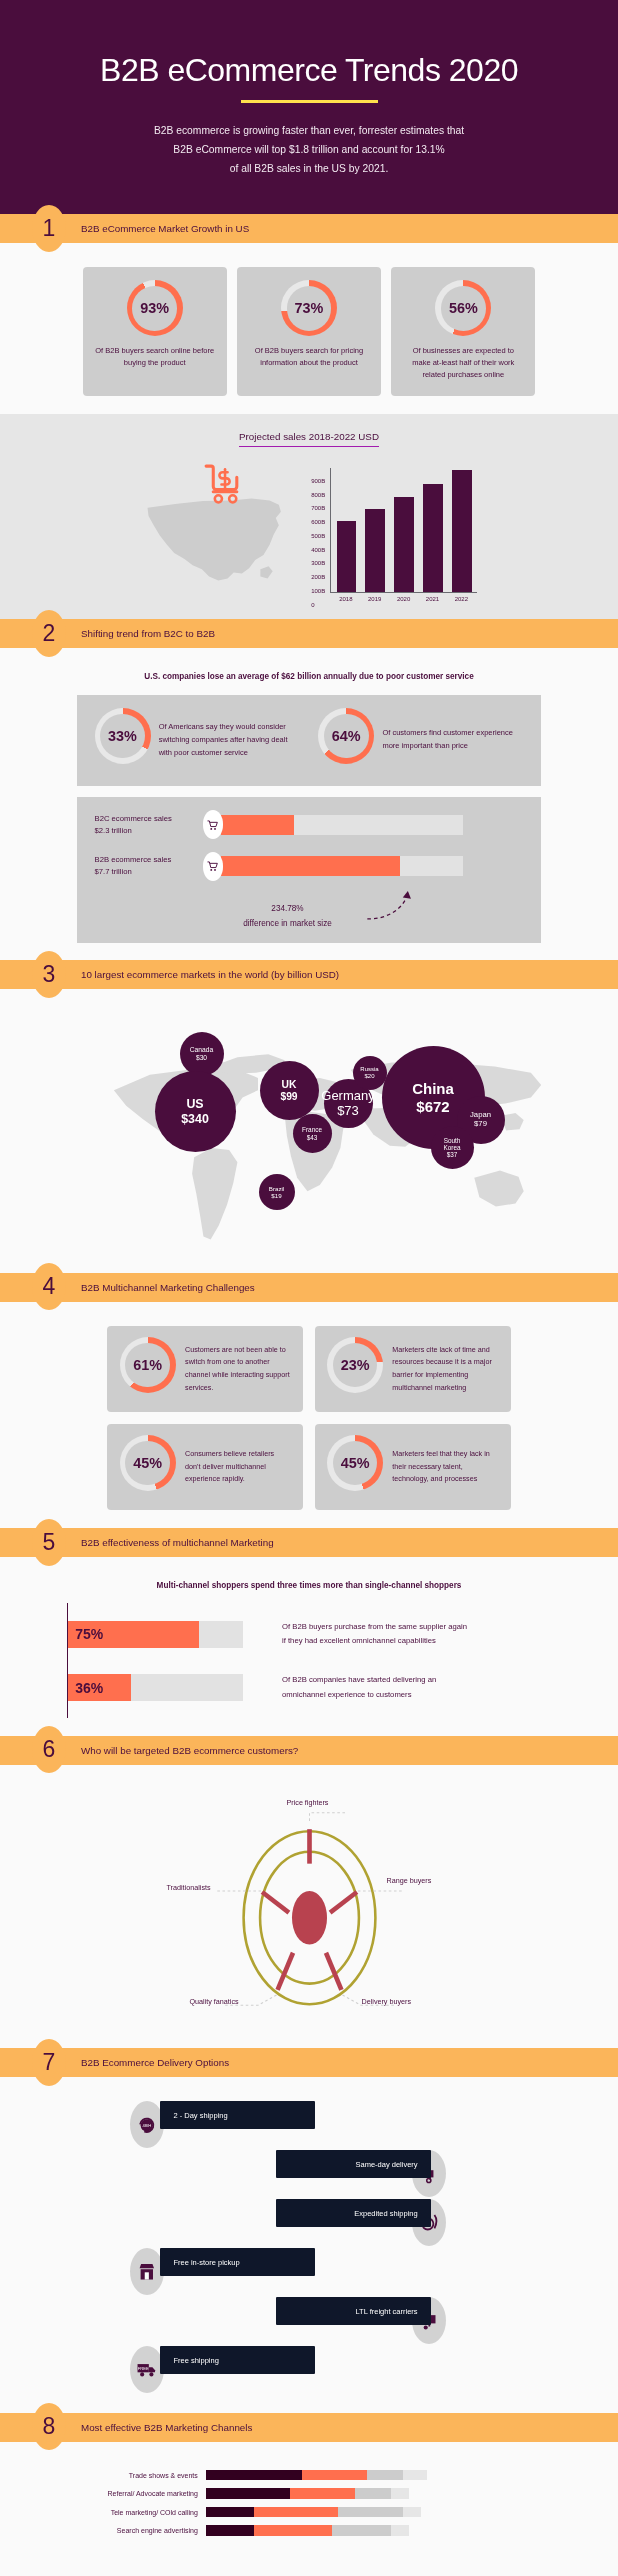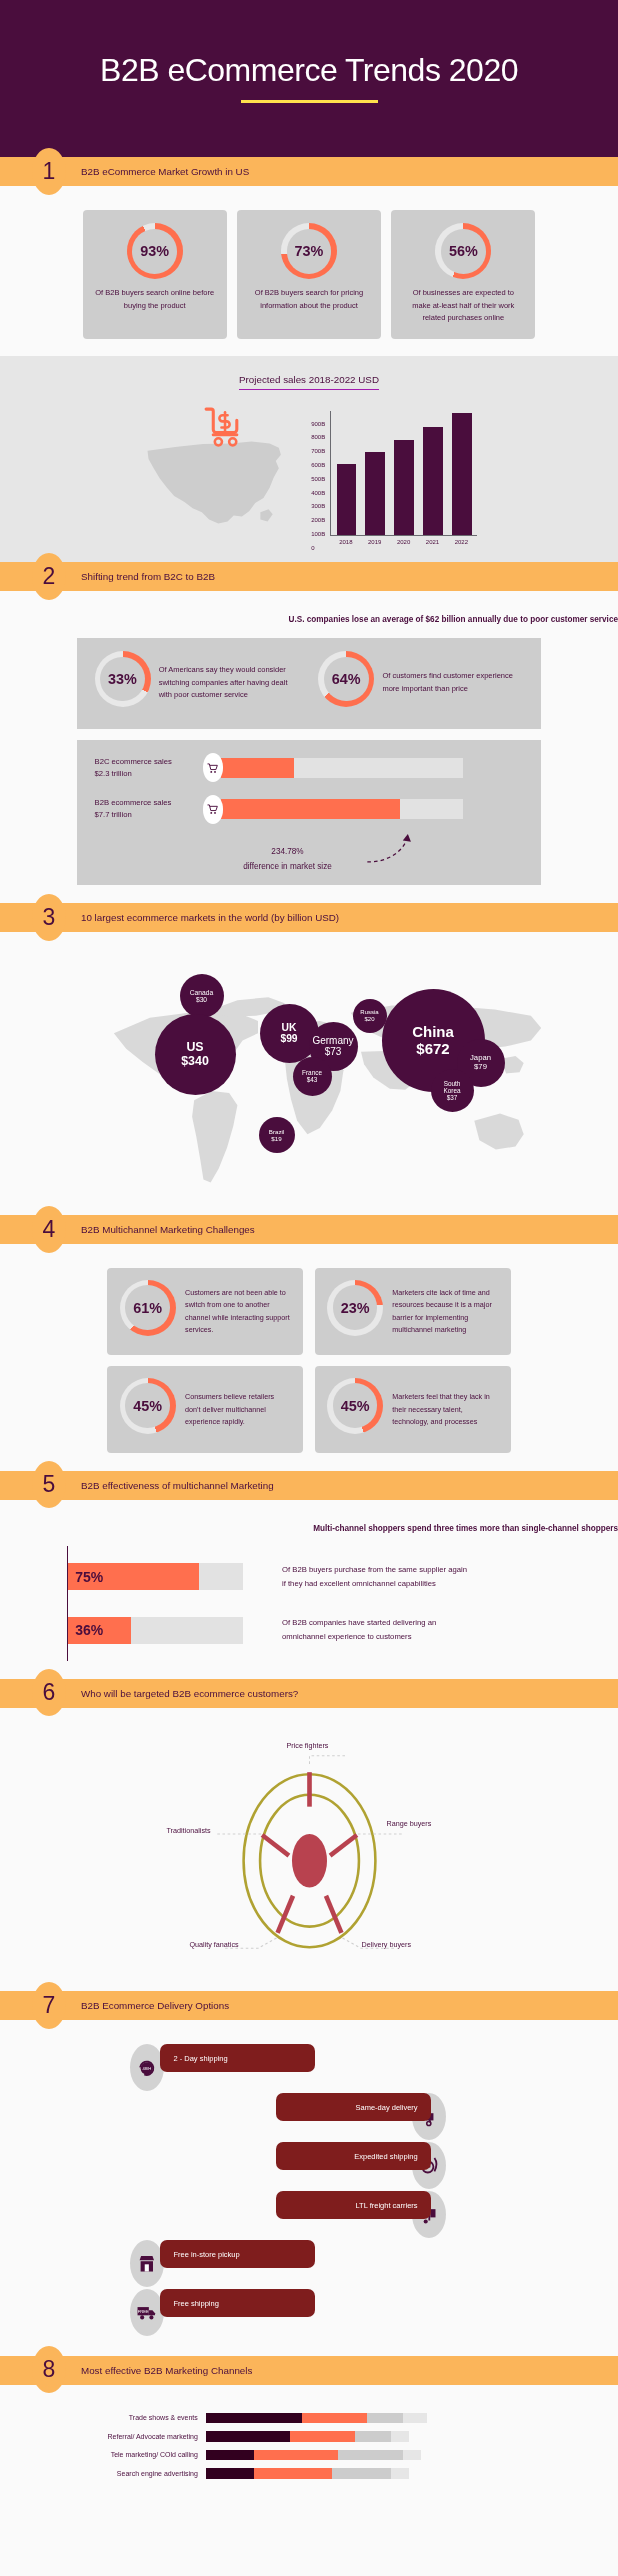--- a/index.html
+++ b/index.html
@@ -54,21 +54,21 @@
   .yaxis { display:flex; flex-direction:column-reverse; justify-content:space-between;
            height:124px; margin-right:5.2px; }
   .yaxis span { font-size:6px; color:#4a0d3d; line-height:1; height:0; }
   .plot { border-left:0.5px solid #6a6a70; border-bottom:0.5px solid #6a6a70; height:125px;
           display:flex; align-items:flex-end; gap:9.3px; padding:0 5.2px; }
   .bar { width:19.6px; background:#4a0d3d; }
   .xaxis { display:flex; gap:9.3px; padding:3.1px 5.2px 0 5.7px; }
   .xaxis span { width:19.6px; text-align:center; font-size:6px; color:#4a0d3d; }
 
   
-  .lead { text-align:right; font-size:8.2px; font-weight:700; margin-bottom:13.4px; color:#4a0d3d; }
+  .lead { text-align:center; font-size:8.2px; font-weight:700; margin-bottom:13.4px; color:#4a0d3d; }
   .panel { background:#cdcdcd; border-radius:0; margin:0 auto; width:464px; padding:13.4px 17.5px; }
   .row2 { display:flex; gap:18.5px; }
   .stat-inline { display:flex; align-items:center; gap:8.2px; width:50%; }
   .stat-inline .txt { font-size:7.5px; line-height:1.7; }
   .salesbars { margin-top:9.3px; }
   .sbrow { display:flex; align-items:center; margin-bottom:12.4px; }
   .sblabel { width:108px; font-size:7.7px; line-height:1.55; }
   .sbcart { width:20.6px; height:29px; background:#fff; border-radius:50%;
             display:flex; align-items:center; justify-content:center; z-index:2; margin-right:-2.1px; }
   .sbtrack { height:19.6px; background:#e2e2e2; width:242px; position:relative; }
@@ -94,21 +94,21 @@
             font-size:14px; color:#4a0d3d; font-weight:700; }
   .h5txt { margin-left:39px; font-size:7.7px; line-height:1.85; }
 
   
   .targetwrap { position:relative; width:361px; height:242px; margin:0 auto; }
   .tlabel { position:absolute; font-size:7.2px; color:#4a0d3d; white-space:nowrap; }
 
   
   .delivery { width:422px; margin:0 auto; }
   .drow { position:relative; height:49px; }
-  .dpill { position:absolute; height:28px; background:#7f1d1d; border-radius:7px;
+  .dpill { position:absolute; height:28px; background:#0f172a; border-radius:1px;
            display:flex; align-items:center; color:#fff; font-size:7.5px; }
   .dcircle { position:absolute; width:34px; height:47px; background:#d2d2d2; border-radius:50%;
              display:flex; align-items:center; justify-content:center; }
   .d-left .dpill { left:62px; width:155px; padding-left:13.4px; }
   .d-left .dcircle { left:32px; top:0; }
   .d-right .dpill { left:178px; width:155px; justify-content:flex-end; padding-right:13.4px; }
   .d-right .dcircle { left:314px; top:0; }
 
   
   .stacked { width:464px; margin:0 auto; }
@@ -117,20 +117,25 @@
   .sttrack { width:299px; height:10.3px; display:flex; }
 </style>
 </head>
 <body>
 
 <div class="page">
 
   <div class="hero">
     <h1>B2B eCommerce Trends 2020</h1>
     <div class="rule"></div>
+    <p>
+      <span>B2B ecommerce is growing faster than ever, forrester estimates that</span><br>
+      <span>B2B eCommerce will top $1.8 trillion and account for 13.1%</span><br>
+      <span>of all B2B sales in the US by 2021.</span>
+    </p>
   </div>
 
   <div class="banner">
     <div class="num-badge">1</div>
     <div class="btitle">B2B eCommerce Market Growth in US</div>
   </div>
 
   <div class="sect bg-light">
     <div class="cards3">
 
@@ -324,21 +329,21 @@
       <div class="bubble" style="left:103px; top:58px; width:81px; height:81px; font-size:12.4px; font-weight:700;">
         <span>US</span>
         <span>$340</span>
       </div>
 
       <div class="bubble" style="left:208px; top:48px; width:59px; height:59px; font-size:10.3px; font-weight:700;">
         <span>UK</span>
         <span>$99</span>
       </div>
 
-      <div class="bubble" style="left:257px; top:66px; width:49px; height:49px; font-size:10px;">
+      <div class="bubble" style="left:272px; top:66px; width:49px; height:49px; font-size:13px;">
         <span>Germany</span>
         <span>$73</span>
       </div>
 
       <div class="bubble" style="left:241px; top:101px; width:39px; height:39px; font-size:6.4px;">
         <span>France</span>
         <span>$43</span>
       </div>
 
       <div class="bubble" style="left:301px; top:43px; width:34px; height:34px; font-size:6px;">
@@ -508,43 +513,43 @@
               <circle cx="17" cy="21" r="11" fill="none" stroke="#4a0d3d" stroke-width="3.5"></circle>
               <path d="M17,14 v7 h5" stroke="#4a0d3d" stroke-width="3" fill="none"></path>
             <path d="M30,4 C36,12 34,22 30,30" stroke="#4a0d3d" stroke-width="3.5" fill="none"></path>
             </svg>
         </div>
         <div class="dpill">
           <span>Expedited shipping</span>
         </div>
       </div>
 
+      <div class="drow d-left">
+        <div class="dcircle">
+          <svg width="19.6" height="19.6" viewBox="0 0 38 38">
+              <path d="M5,12 L8,4 L30,4 L33,12 Z" fill="#4a0d3d"></path>
+            <rect x="7" y="14" width="24" height="20" fill="#4a0d3d"></rect>
+            <rect x="15" y="20" width="8" height="14" fill="#fafafa"></rect>
+            </svg>
+        </div>
+        <div class="dpill">
+          <span>Free in-store pickup</span>
+        </div>
+      </div>
+
       <div class="drow d-right">
         <div class="dcircle">
           <svg width="19.6" height="20.6" viewBox="0 0 38 40">
               <path d="M12,4 h8 v28" stroke="#4a0d3d" stroke-width="3.5" fill="none"></path>
               <rect x="22" y="10" width="10" height="16" fill="#4a0d3d"></rect>
             <circle cx="13" cy="34" r="4" fill="#4a0d3d"></circle>
             </svg>
         </div>
         <div class="dpill">
           <span>LTL freight carriers</span>
-        </div>
-      </div>
-
-      <div class="drow d-left">
-        <div class="dcircle">
-          <svg width="19.6" height="19.6" viewBox="0 0 38 38">
-              <path d="M5,12 L8,4 L30,4 L33,12 Z" fill="#4a0d3d"></path>
-            <rect x="7" y="14" width="24" height="20" fill="#4a0d3d"></rect>
-            <rect x="15" y="20" width="8" height="14" fill="#fafafa"></rect>
-            </svg>
-        </div>
-        <div class="dpill">
-          <span>Free in-store pickup</span>
         </div>
       </div>
 
       <div class="drow d-left">
         <div class="dcircle">
           <svg width="21.6" height="17.5" viewBox="0 0 42 34">
               <rect x="3" y="6" width="22" height="16" fill="#4a0d3d"></rect>
             <path d="M25,12 h7 l5,6 v4 h-12 z" fill="#4a0d3d"></path>
             <circle cx="12" cy="26" r="4" fill="#4a0d3d"></circle>
               <circle cx="30" cy="26" r="4" fill="#4a0d3d"></circle>

